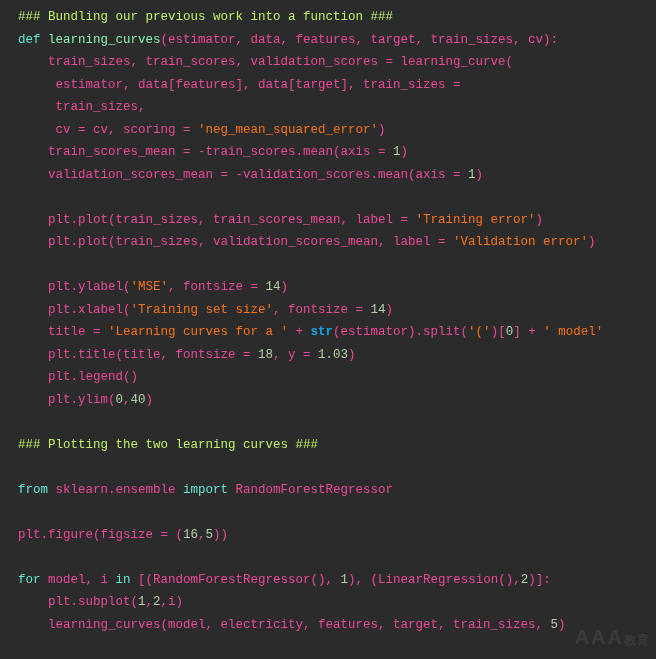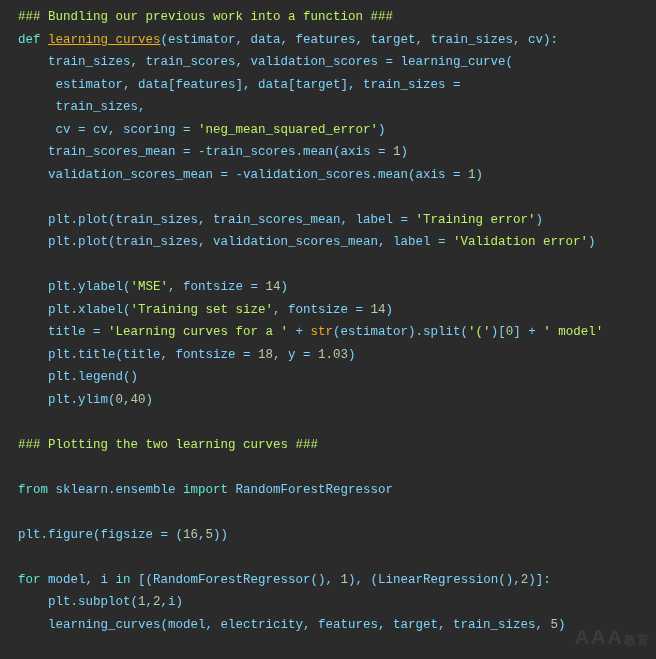--- a/index.html
+++ b/index.html
@@ -10,27 +10,27 @@
     line-height: 1.8;
     width: 656px;
     height: 659px;
     overflow: hidden;
     padding: 6px 0 6px 18px;
     white-space: nowrap;
     position: relative;
   }
   pre { font-family: inherit; white-space: pre; }
   .line { display: block; height: 22.5px; }
-  .c-default { color: #7dd3fc; }
+  .c-default { color: #ec4899; }
   .c-comment { color: #bef264; }
   .c-keyword { color: #5eead4; }
-  .c-func    { color: #eab308; text-decoration: underline; }
-  .c-string  { color: #bef264; }
+  .c-func    { color: #86efac; }
+  .c-string  { color: #f97316; }
   .c-number  { color: #b5cea8; }
-  .c-type    { color: #eab308; }
+  .c-type    { color: #0ea5e9; font-weight: bold; }
   .watermark {
     position: absolute;
     right: 6px;
     bottom: 4px;
     font-size: 20px;
     font-weight: bold;
     letter-spacing: 2px;
     color: rgba(255,255,255,0.08);
     font-family: Arial, sans-serif;
     pointer-events: none;

